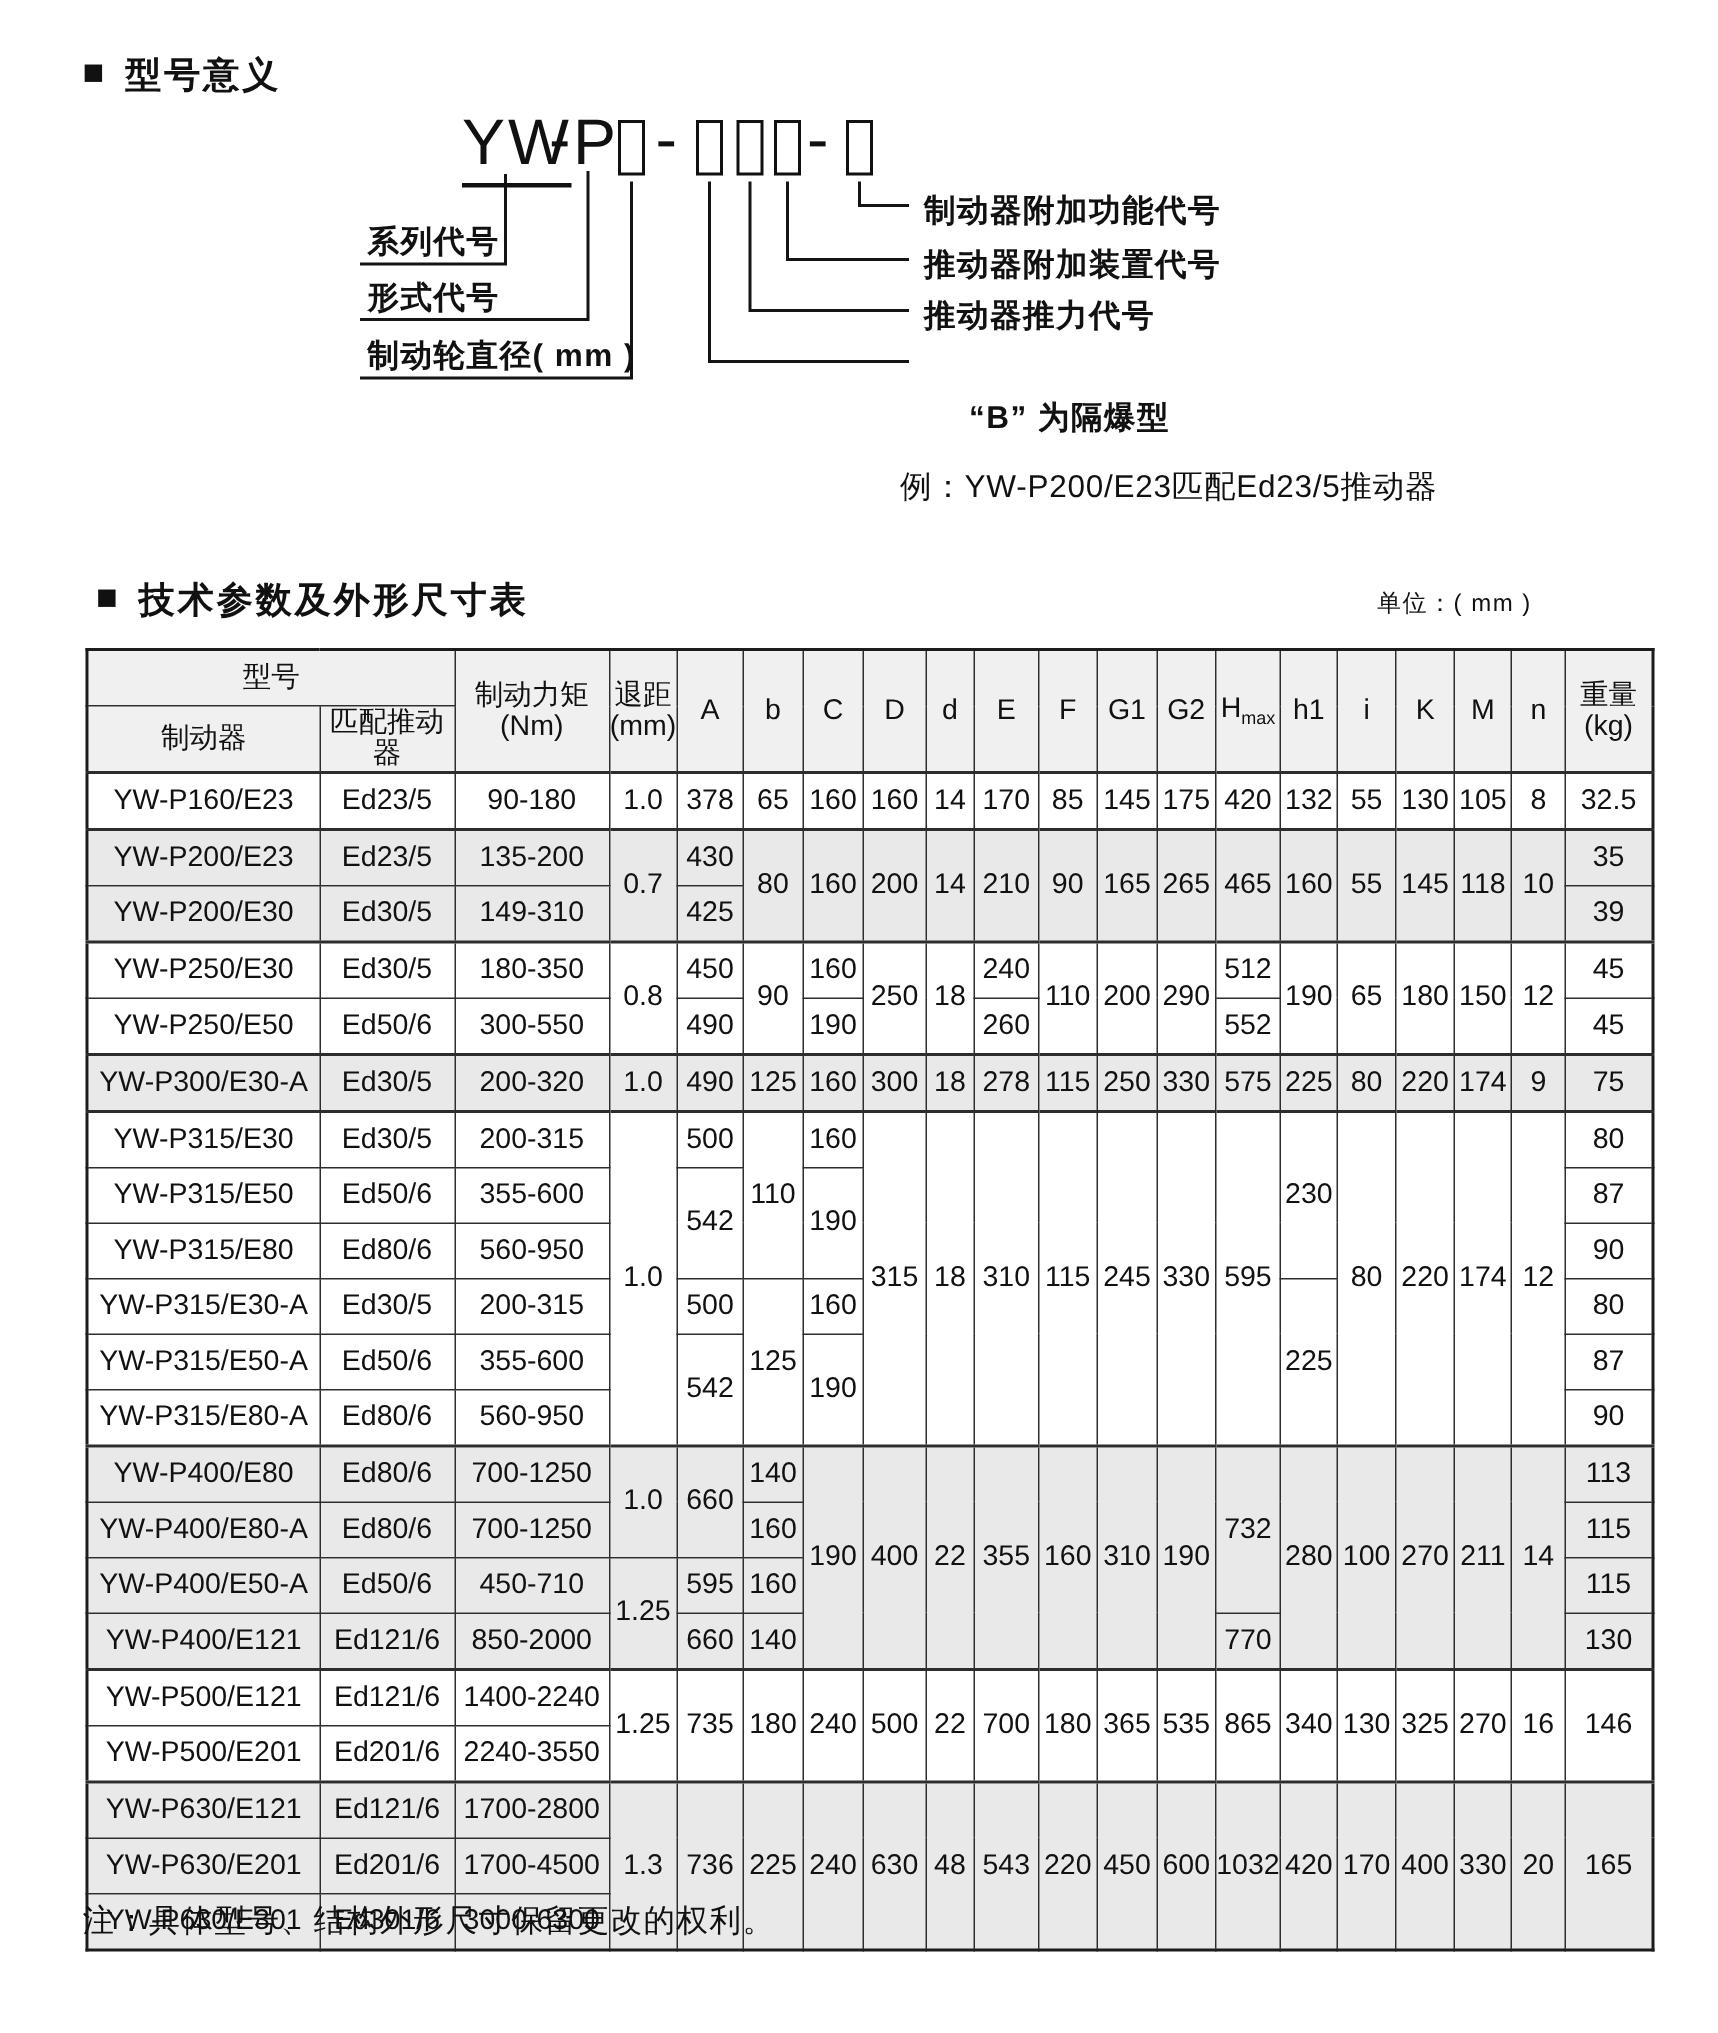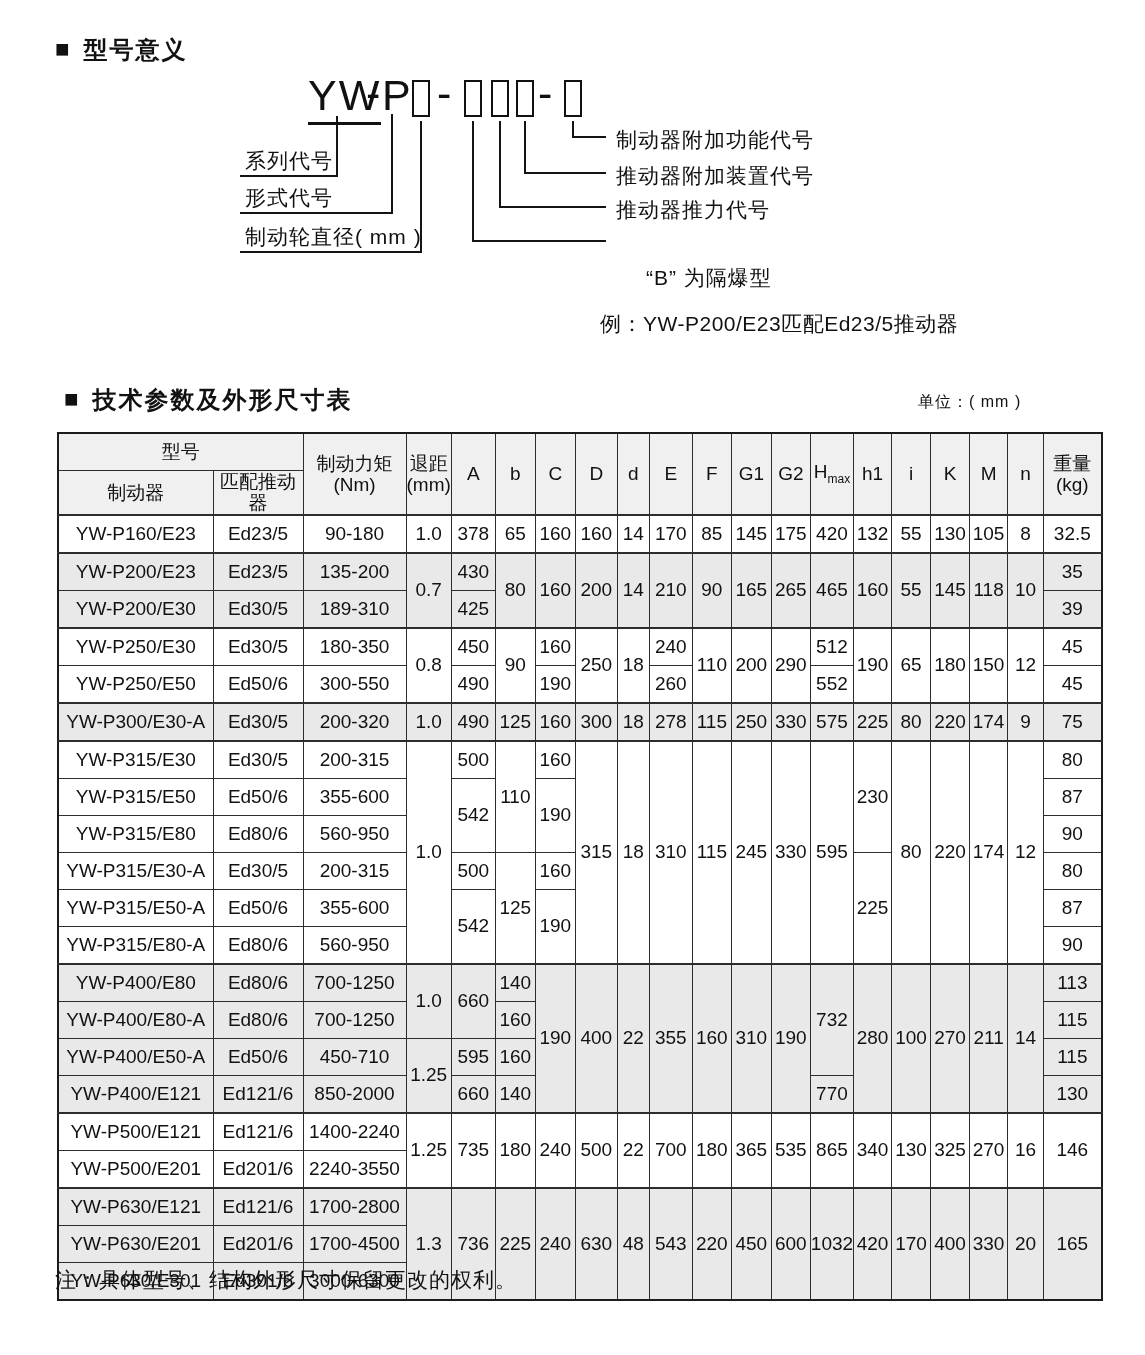--- a/index.html
+++ b/index.html
@@ -7,21 +7,21 @@
   .page{position:relative;width:1145px;height:1355px;background:#fff;color:#111;
         font-family:"Liberation Sans","DejaVu Sans",sans-serif;overflow:hidden}
   .heading{position:absolute;display:flex;align-items:center;gap:12px;
            font-weight:bold;font-size:24px;letter-spacing:2px;white-space:nowrap}
   .heading .bullet{font-size:24px;line-height:1;transform:translateY(-1px)}
   .diagram{position:absolute;left:0;top:0;width:1145px;height:420px}
   .dlines{position:absolute;left:0;top:0}
   .model-ch{position:absolute;font-size:43px;line-height:1;font-weight:400;letter-spacing:2px;white-space:nowrap}
   .uline{border-bottom:3px solid #111;padding-bottom:5px}
   .code-box{position:absolute;width:18px;height:37px;border:2px solid #111;background:#fff;box-sizing:border-box}
-  .dlabel{position:absolute;font-size:21px;font-weight:normal;letter-spacing:1px;white-space:nowrap}
+  .dlabel{position:absolute;font-size:21px;font-weight:bold;letter-spacing:1px;white-space:nowrap}
   .example{position:absolute;font-size:21px;font-weight:normal;letter-spacing:.5px;white-space:nowrap}
   .unit-note{position:absolute;font-size:16px;letter-spacing:1px;white-space:nowrap}
   .footnote{position:absolute;font-size:21px;letter-spacing:1px;white-space:nowrap}
   table.spec{position:absolute;left:57px;top:432px;border-collapse:collapse;table-layout:fixed;
              font-size:19px;border:2px solid #1c1c1c}
   .spec th,.spec td{border:1px solid #2d2d2d;height:36px;padding:0;text-align:center;
                     vertical-align:middle;font-weight:normal;background:#fff;line-height:1.12;overflow:hidden}
   .spec thead th{background:#f0f0f0}
   .spec sub{font-size:12px}
   .spec tr.shaded td{background:#e9e9e9}
@@ -177,21 +177,21 @@
           <td rowspan="2">160</td>
           <td rowspan="2">55</td>
           <td rowspan="2">145</td>
           <td rowspan="2">118</td>
           <td rowspan="2">10</td>
           <td>35</td>
         </tr>
         <tr class="shaded ">
           <td>YW-P200/E30</td>
           <td>Ed30/5</td>
-          <td>189-310</td>
+          <td>149-310</td>
           <td>425</td>
           <td>39</td>
         </tr>
         <tr class="group-start">
           <td>YW-P250/E30</td>
           <td>Ed30/5</td>
           <td>180-350</td>
           <td rowspan="2">0.8</td>
           <td>450</td>
           <td rowspan="2">90</td>

